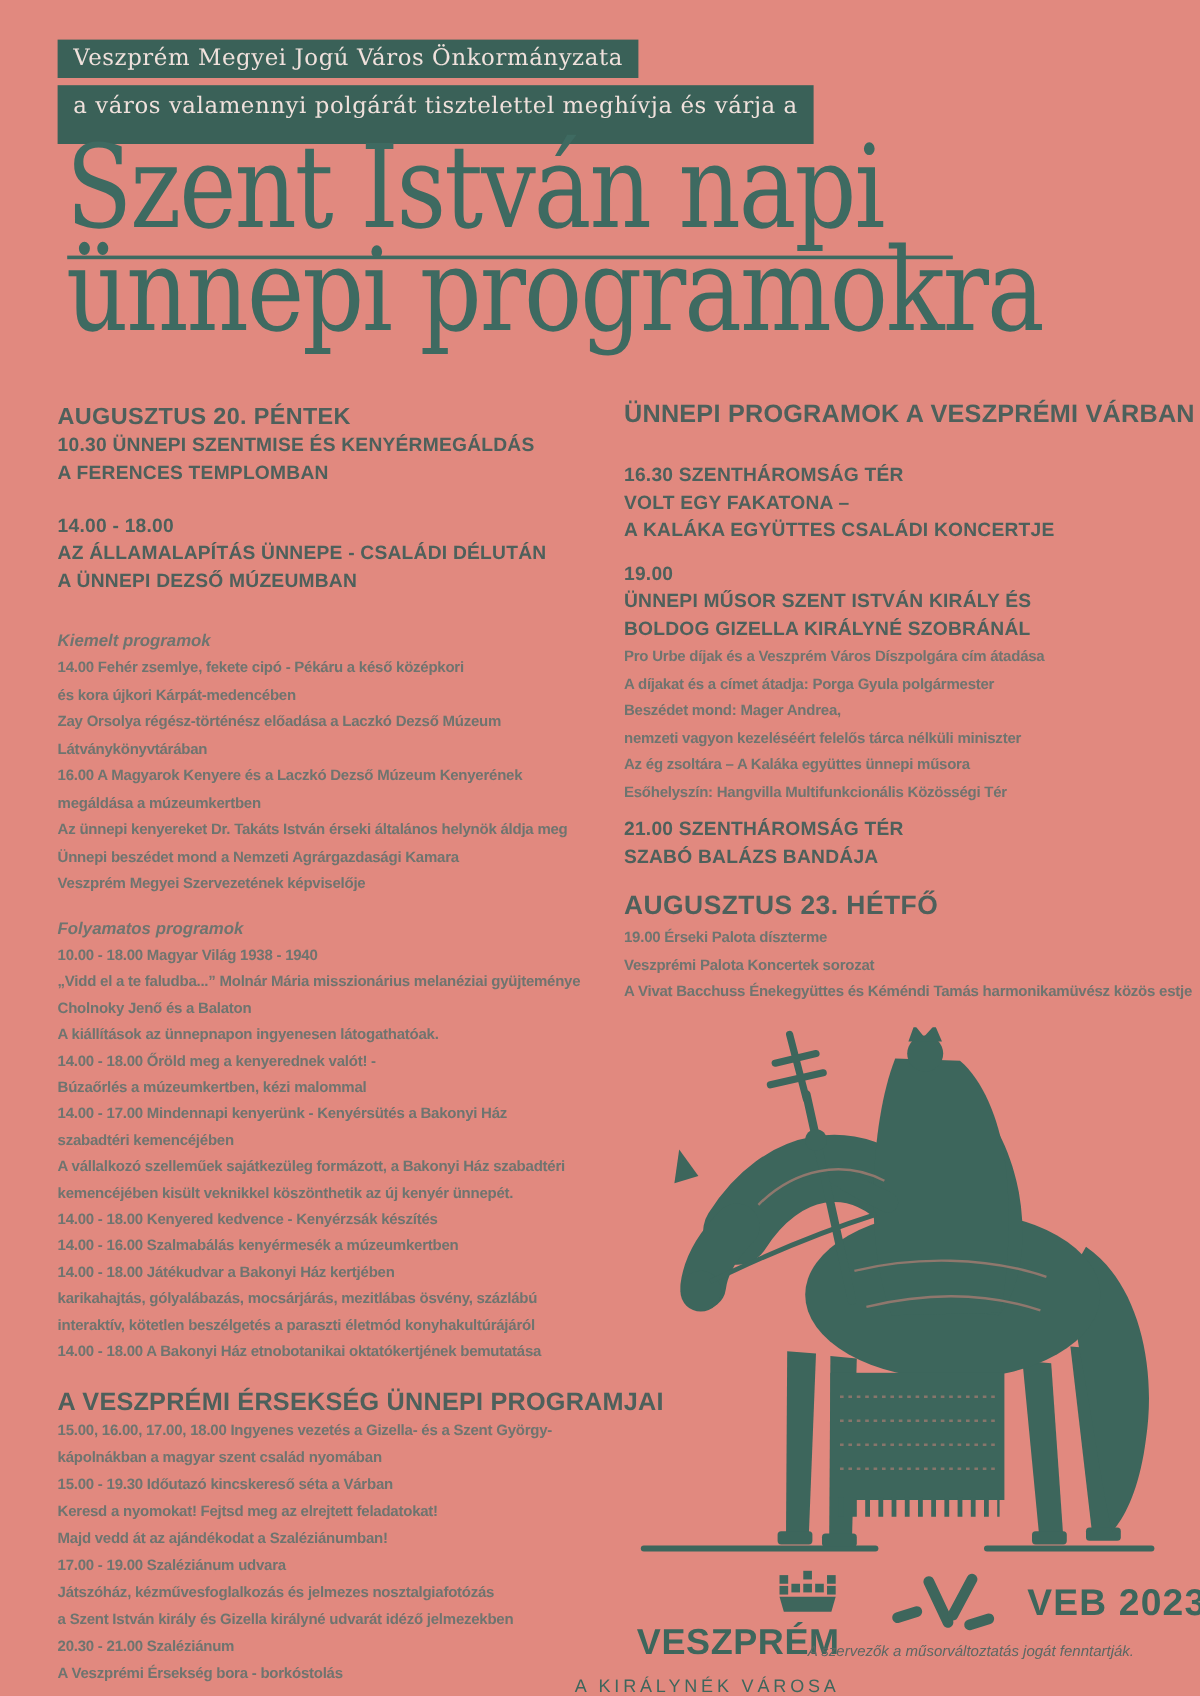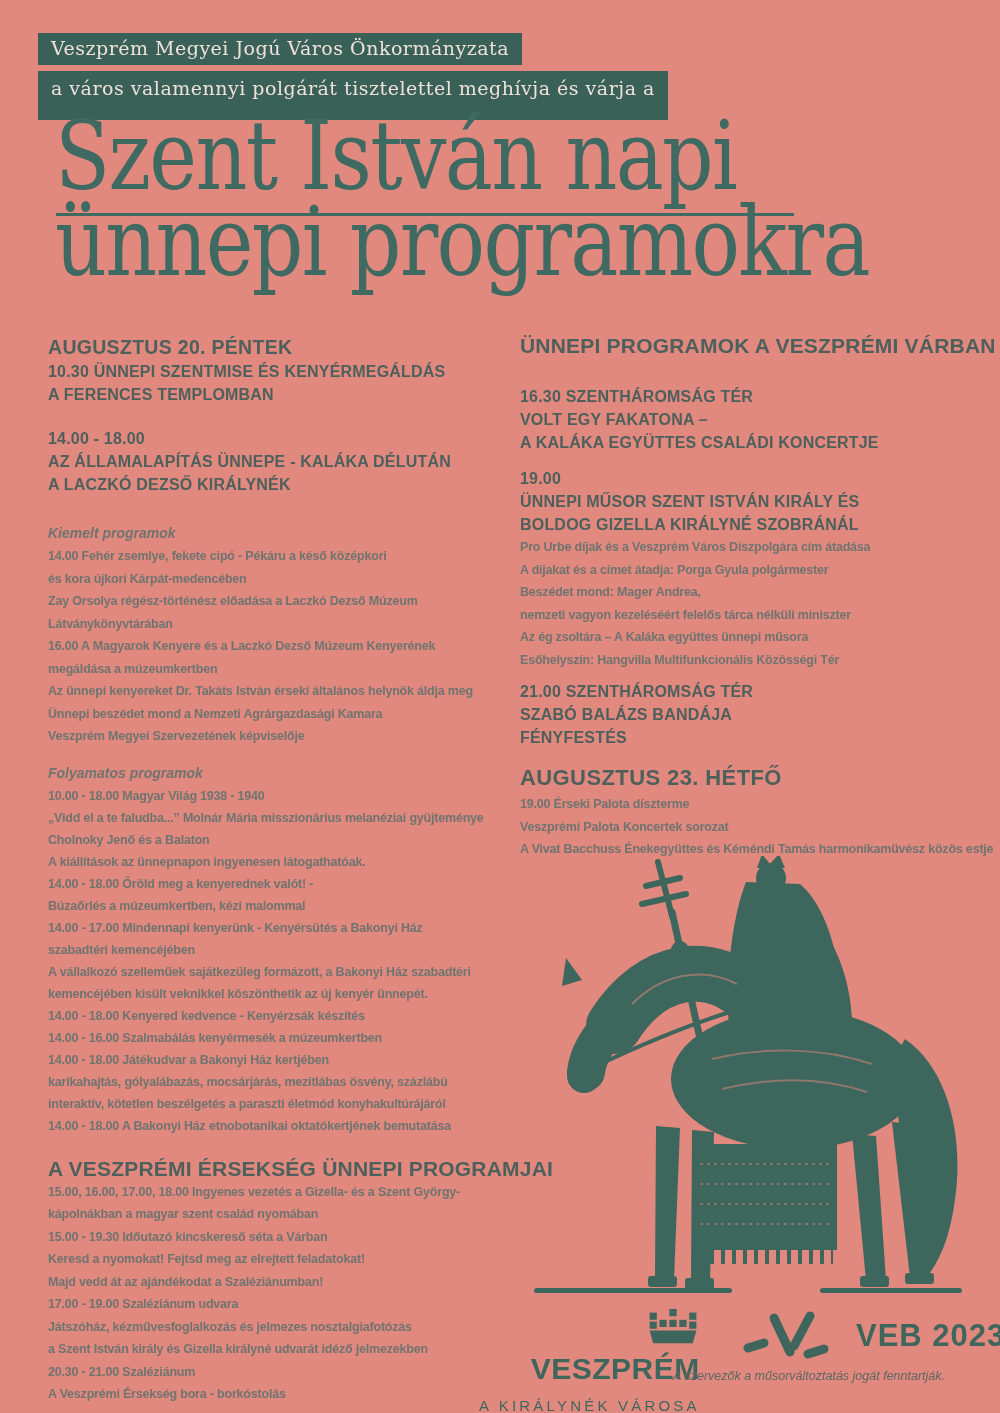--- a/index.html
+++ b/index.html
@@ -7,21 +7,21 @@
     --title:#3E6A61; --heading:#4E605B; --body-text:#6F746F;
     --illustration:#3D665C; --logo:#3E665C; --disclaimer:#5C6763;
   }
   *{margin:0;padding:0;box-sizing:border-box;}
   html,body{width:1000px;height:1413px;}
   body{
     position:relative;background:var(--background);
     font-family:"Liberation Sans",sans-serif;overflow:hidden;
   }
   
-  .banner{position:absolute;left:38px;top:33px;}
+  .banner{position:absolute;left:48px;top:33px;}
   .banner-line{
     display:table;background:var(--banner-bg);color:var(--banner-text);
     font-family:"DejaVu Serif",serif;font-size:19px;letter-spacing:.5px;
     padding:4px 13px 6px;white-space:nowrap;
   }
   .banner-line.second{margin-top:6px;padding:6px 13px 21px;}
   
   .title-line{
     position:absolute;left:55px;color:var(--title);
     font-family:"DejaVu Serif",serif;font-size:96px;font-weight:normal;
@@ -78,22 +78,22 @@
 <div class="title-line" id="title-line1">Szent István napi</div>
 <div id="title-underline"></div>
 <div class="title-line" id="title-line2">ünnepi programokra</div>
 
 <div class="col" id="left-col">
   <div class="h-day">AUGUSZTUS 20. PÉNTEK</div>
   <div class="h-bold">10.30 ÜNNEPI SZENTMISE ÉS KENYÉRMEGÁLDÁS</div>
   <div class="h-bold">A FERENCES TEMPLOMBAN</div>
 
   <div class="mt-21 h-bold">14.00  - 18.00</div>
-  <div class="h-bold">AZ ÁLLAMALAPÍTÁS ÜNNEPE - KALÁKA DÉLUTÁN</div>
-  <div class="h-bold">A LACZKÓ DEZSŐ KIRÁLYNÉK</div>
+  <div class="h-bold">AZ ÁLLAMALAPÍTÁS ÜNNEPE - CSALÁDI DÉLUTÁN</div>
+  <div class="h-bold">A ÜNNEPI DEZSŐ MÚZEUMBAN</div>
 
   <div class="mt-17 italic-title">Kiemelt programok</div>
   <div class="tight">
     <div class="body-line">14.00 Fehér zsemlye, fekete cipó - Pékáru a késő középkori</div>
     <div class="body-line">és kora újkori Kárpát-medencében</div>
     <div class="body-line">Zay Orsolya régész-történész előadása a Laczkó Dezső Múzeum</div>
     <div class="body-line">Látványkönyvtárában</div>
     <div class="body-line">16.00 A Magyarok Kenyere és a Laczkó Dezső Múzeum Kenyerének</div>
     <div class="body-line">megáldása a múzeumkertben</div>
     <div class="body-line">Az ünnepi kenyereket Dr. Takáts István érseki általános helynök áldja meg</div>
@@ -150,21 +150,20 @@
     <div class="body-line">Pro Urbe díjak és a Veszprém Város Díszpolgára cím átadása</div>
     <div class="body-line">A díjakat és a címet átadja: Porga Gyula polgármester</div>
     <div class="body-line">Beszédet mond: Mager Andrea,</div>
     <div class="body-line">nemzeti vagyon kezeléséért felelős tárca nélküli miniszter</div>
     <div class="body-line">Az ég zsoltára – A Kaláka együttes ünnepi műsora</div>
     <div class="body-line">Esőhelyszín: Hangvilla Multifunkcionális Közösségi Tér</div>
   </div>
 
   <div class="mt-9 h-bold">21.00 SZENTHÁROMSÁG TÉR</div>
   <div class="h-bold">SZABÓ BALÁZS BANDÁJA</div>
-  <div class="h-bold">FÉNYFESTÉS</div>
 
   <div class="mt-14 h-monday">AUGUSZTUS 23. HÉTFŐ</div>
   <div class="tight">
     <div class="body-line">19.00 Érseki Palota díszterme</div>
     <div class="body-line">Veszprémi Palota Koncertek sorozat</div>
     <div class="body-line">A Vivat Bacchuss Énekegyüttes és Kéméndi Tamás harmonikamüvész közös estje</div>
   </div>
 </div>
 
 <svg id="statue" viewBox="0 0 455 445" aria-hidden="true">

